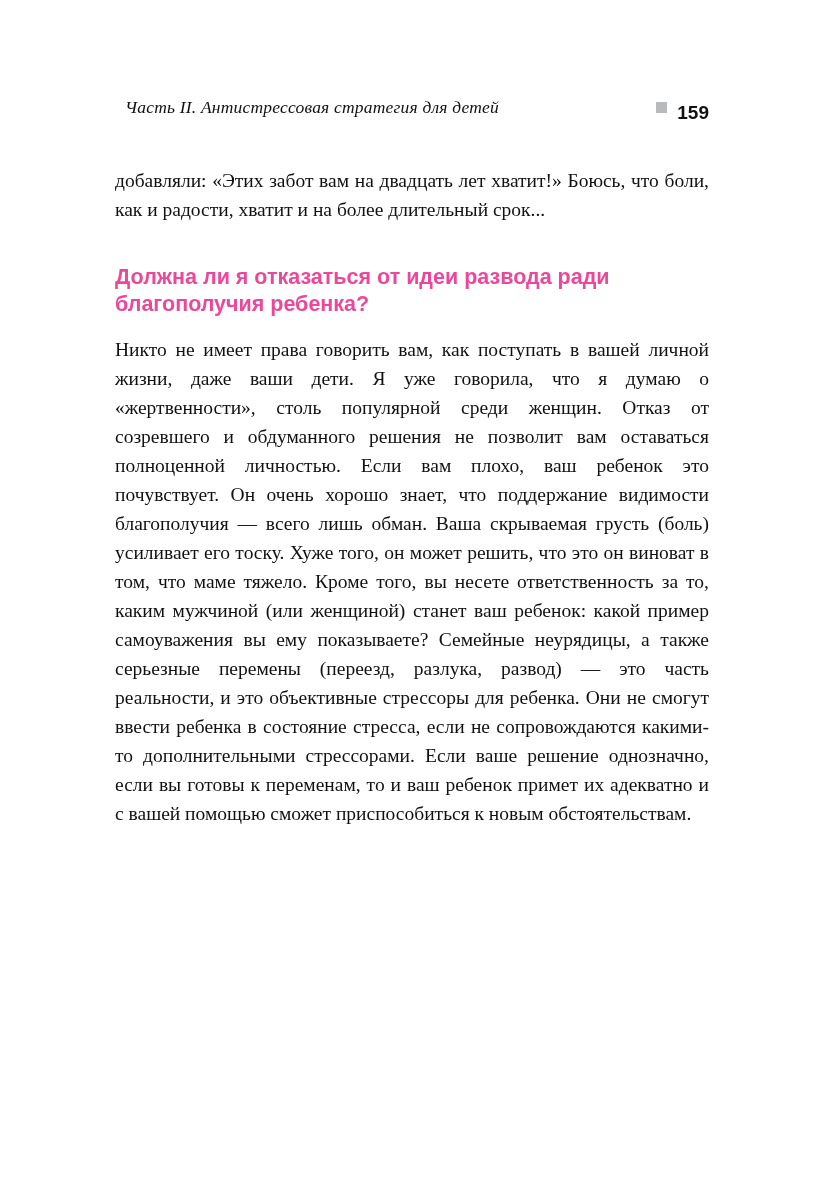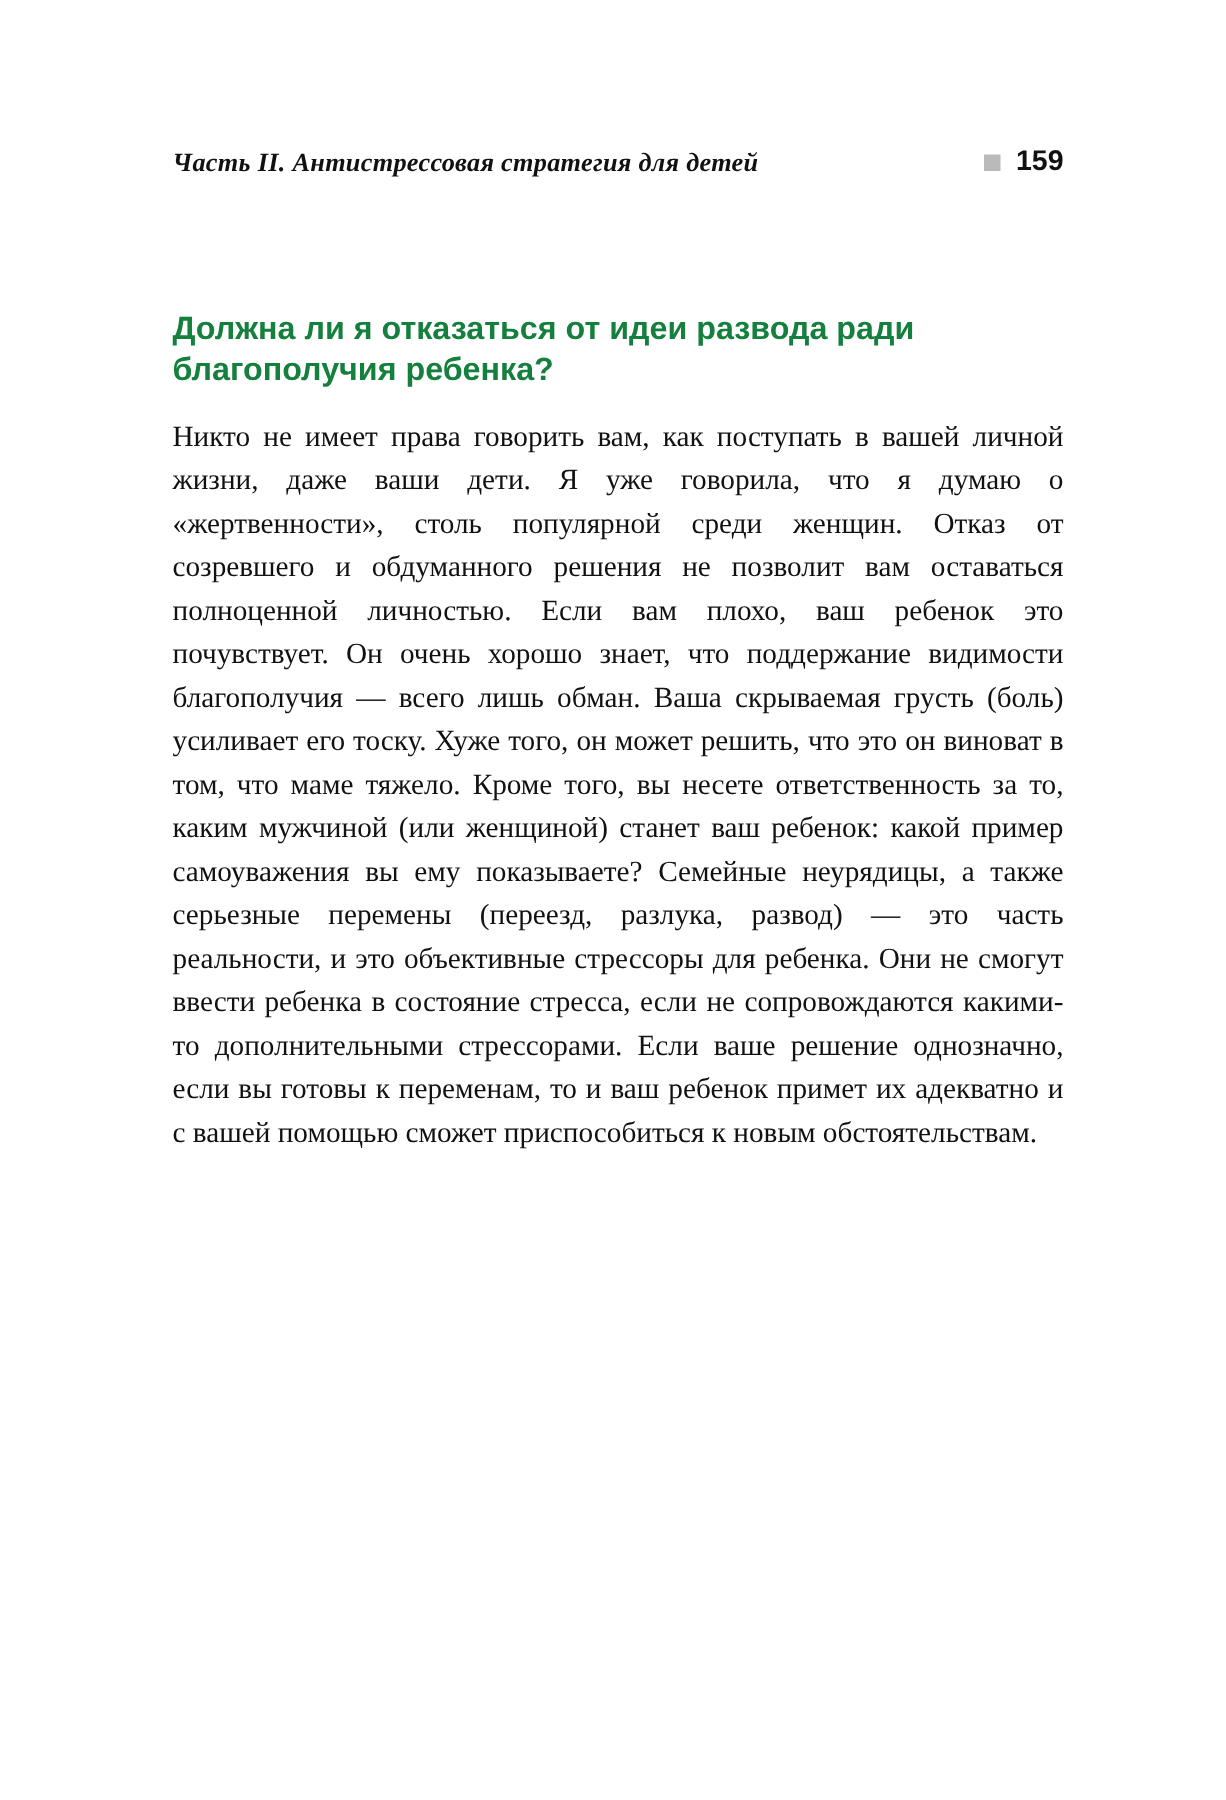--- a/index.html
+++ b/index.html
@@ -20,27 +20,27 @@
     top: 97px;
     left: 115px;
     width: 594px;
     display: flex;
     justify-content: space-between;
     align-items: baseline;
     font-family: "Liberation Serif", "DejaVu Serif", serif;
   }
   .running-title {
     font-style: italic;
-    font-weight: 700;
+    font-weight: 400;
     font-size: 17.5px;
     letter-spacing: 0.2px;
+    margin-left: 10px;
   }
   .header-right {
     display: flex;
-    align-items: center;
     gap: 10px;
   }
   .square-marker {
     display: inline-block;
     width: 11px;
     height: 11px;
     background: #b9babc;
   }
   .page-number {
     font-weight: 700;
@@ -60,34 +60,35 @@
   .body-text p {
     margin: 0 0 9px 0;
   }
   .section-heading {
     font-family: "Liberation Sans", sans-serif;
     font-weight: 700;
     font-size: 21.5px;
     line-height: 27px;
     text-align: left;
     margin: 40px 0 17px 0;
-    color: #15803d;
+    color: #ec4899;
   }
 </style>
 </head>
 <body>
 
 <div class="page">
 
   <div class="running-header">
     <span class="running-title">Часть II. Антистрессовая стратегия для детей</span>
     <span class="header-right">
       <span class="square-marker"></span>
       <span class="page-number">159</span>
     </span>
   </div>
 
   <div class="body-text">
+    <p>добавляли: «Этих забот вам на двадцать лет хватит!» Боюсь, что боли, как и радости, хватит и на более длительный срок...</p>
     <h2 class="section-heading">Должна ли я отказаться от идеи развода ради благополучия ребенка?</h2>
     <p>Никто не имеет права говорить вам, как поступать в вашей личной жизни, даже ваши дети. Я уже говорила, что я думаю о «жертвенности», столь популярной среди женщин. Отказ от созревшего и обдуманного решения не позволит вам оставаться полноценной личностью. Если вам плохо, ваш ребенок это почувствует. Он очень хорошо знает, что поддержание видимости благополучия — всего лишь обман. Ваша скрываемая грусть (боль) усиливает его тоску. Хуже того, он может решить, что это он виноват в том, что маме тяжело. Кроме того, вы несете ответственность за то, каким мужчиной (или женщиной) станет ваш ребенок: какой пример самоуважения вы ему показываете? Семейные неурядицы, а также серьезные перемены (переезд, разлука, развод) — это часть реальности, и это объективные стрессоры для ребенка. Они не смогут ввести ребенка в состояние стресса, если не сопровождаются какими-то дополнительными стрессорами. Если ваше решение однозначно, если вы готовы к переменам, то и ваш ребенок примет их адекватно и с вашей помощью сможет приспособиться к новым обстоятельствам.</p>
   </div>
 
 </div>
 
 </body></html>

